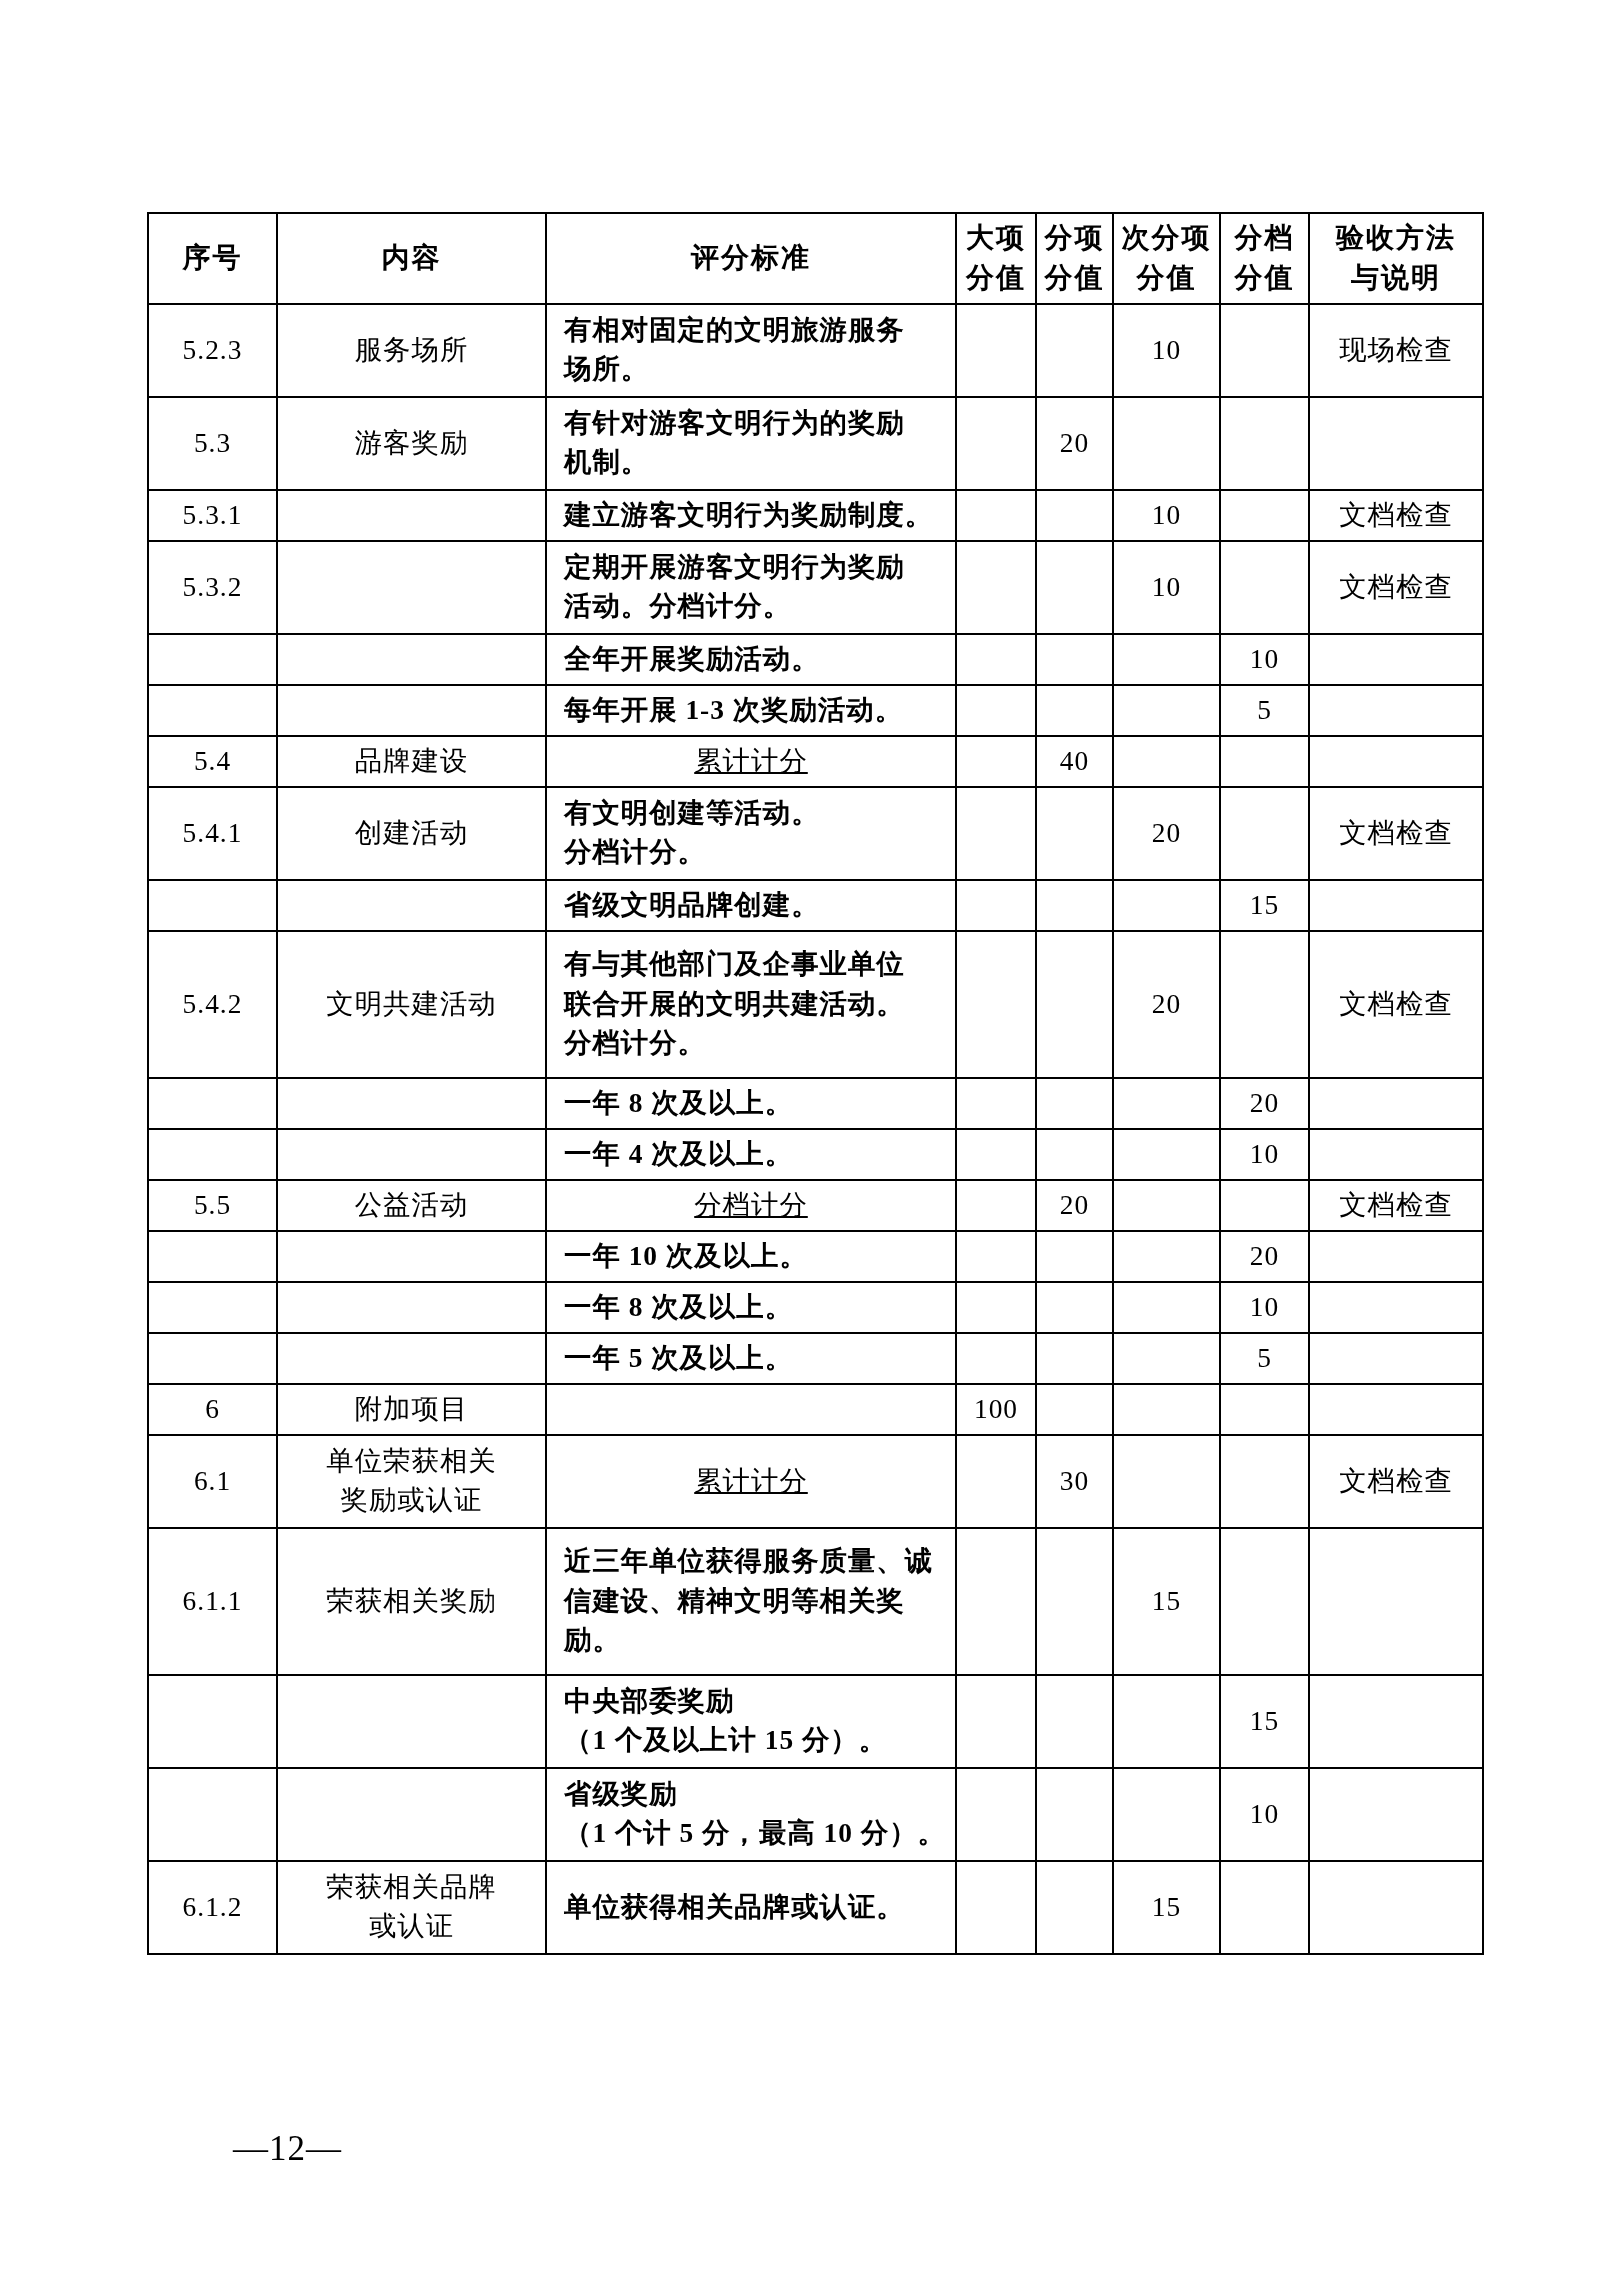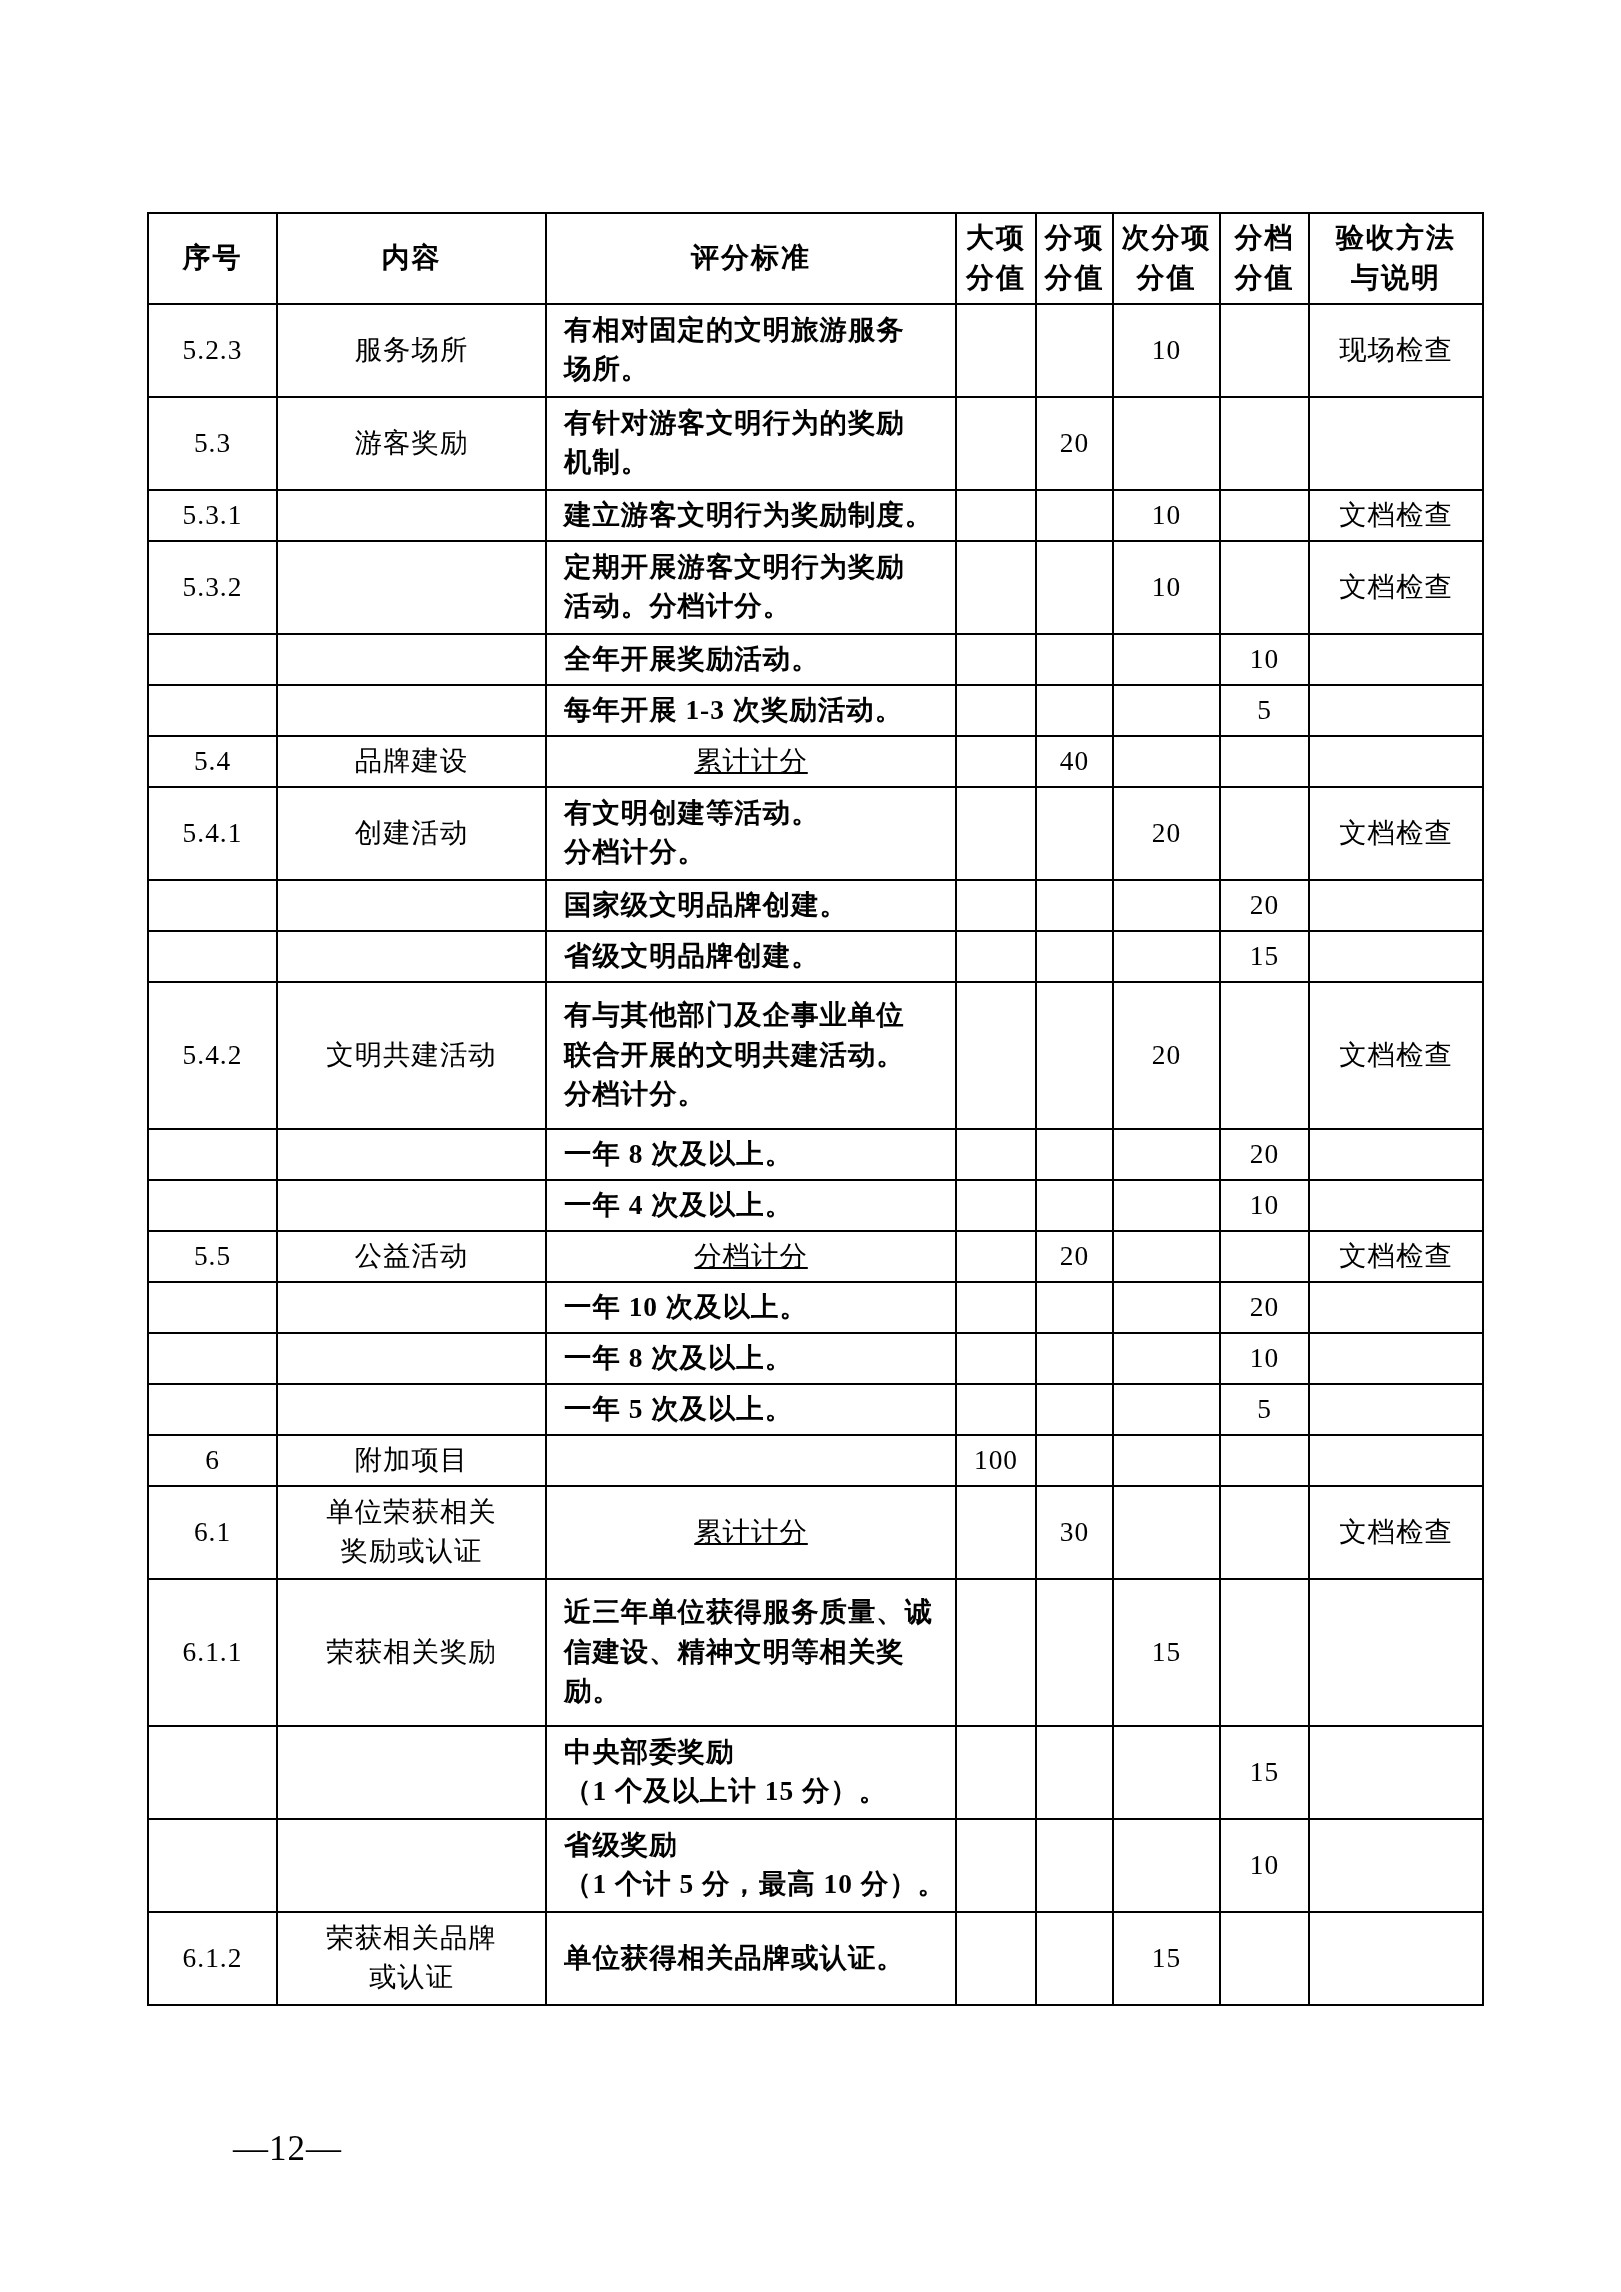--- a/index.html
+++ b/index.html
@@ -182,30 +182,20 @@
 分档计分。</td>
           <td></td>
           <td></td>
           <td>20</td>
           <td></td>
           <td>文档检查</td>
         </tr>
         <tr class="h1">
           <td></td>
           <td class="content-cell"></td>
-          <td class="criteria-left">国家级文明品牌创建。</td>
-          <td></td>
-          <td></td>
-          <td></td>
-          <td>20</td>
-          <td></td>
-        </tr>
-        <tr class="h1">
-          <td></td>
-          <td class="content-cell"></td>
           <td class="criteria-left">省级文明品牌创建。</td>
           <td></td>
           <td></td>
           <td></td>
           <td>15</td>
           <td></td>
         </tr>
         <tr class="h3">
           <td>5.4.2</td>
           <td class="content-cell">文明共建活动</td>

